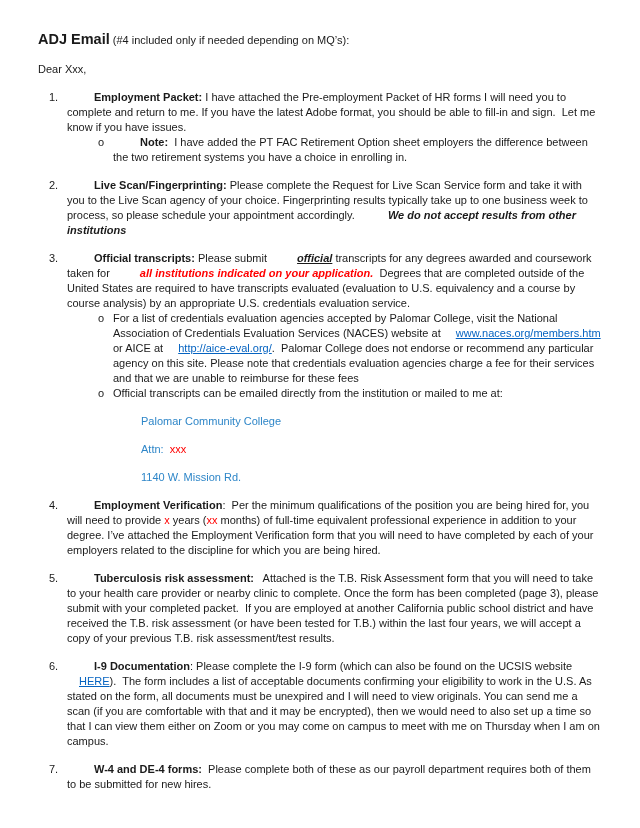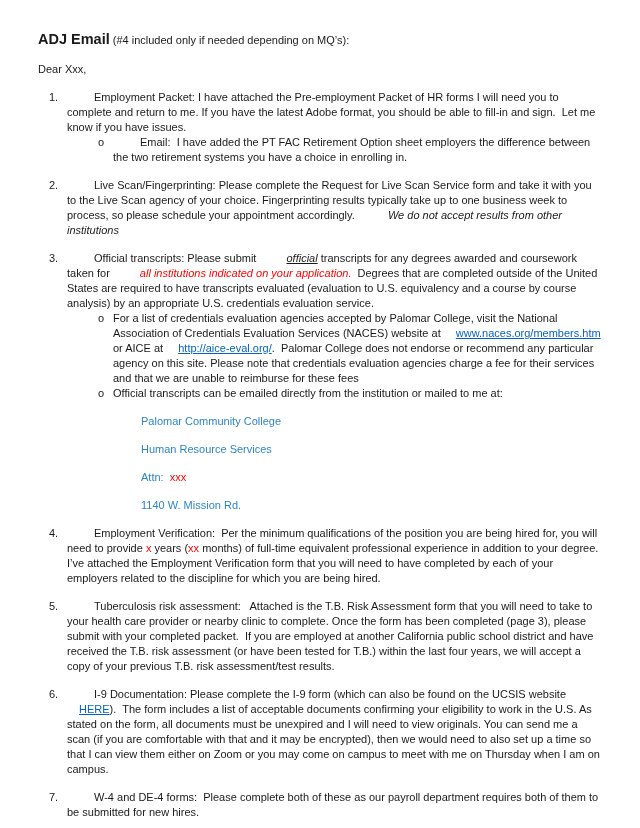--- a/index.html
+++ b/index.html
@@ -20,21 +20,21 @@
   .list{margin-top:0;}
   .item{display:flex;margin-top:13px;}
   .num{flex:none;width:18px;margin-left:11px;}
   .body{flex:1;min-width:0;}
   .runs{white-space:pre-wrap;}
   .sub{display:flex;padding-left:31px;}
   .marker{flex:none;width:15px;}
   .sub-body{flex:1;min-width:0;}
   .address{margin-left:28px;}
   .addr-line{white-space:pre-wrap;margin-top:13px;}
-  .b{font-weight:normal;padding-left:27px;}
+  .b{font-weight:bold;padding-left:27px;}
   .i{font-style:italic;}
   .u{text-decoration:underline;}
   .red{color:var(--red,#ff0000);}
   .blue{color:var(--blue,#2e86c8);}
   a.link{color:var(--link,#0563c1);text-decoration:underline;cursor:pointer;padding-left:12px;}
 </style>
 </head>
 <body>
 
 <div class="page">
@@ -44,21 +44,21 @@
 
 
   <div class="list" id="req-list">
       <div class="item">
         <span class="num">1.</span>
         <div class="body">
           <div class="runs"><span class="b">Employment Packet: </span><span>I have attached the Pre-employment Packet of HR forms I will need you to complete and return to me. If you have the latest Adobe format, you should be able to fill-in and sign.  Let me know if you have issues.</span></div>
           <div class="sub">
             <span class="marker">o</span>
             <div class="sub-body">
-              <div class="runs"><span class="b">Email:</span><span>  I have added the PT FAC Retirement Option sheet employers the difference between the two retirement systems you have a choice in enrolling in.</span></div>
+              <div class="runs"><span class="b">Note:</span><span>  I have added the PT FAC Retirement Option sheet employers the difference between the two retirement systems you have a choice in enrolling in.</span></div>
             </div>
           </div>
         </div>
       </div>
       <div class="item">
         <span class="num">2.</span>
         <div class="body">
           <div class="runs"><span class="b">Live Scan/Fingerprinting: </span><span>Please complete the Request for Live Scan Service form and take it with you to the Live Scan agency of your choice. Fingerprinting results typically take up to one business week to process, so please schedule your appointment accordingly.  </span><span class="b i">We do not accept results from other institutions</span></div>
         </div>
       </div>
@@ -71,21 +71,20 @@
             <div class="sub-body">
               <div class="runs"><span>For a list of credentials evaluation agencies accepted by Palomar College, visit the National Association of Credentials Evaluation Services (NACES) website at </span><a class="link" href="#">www.naces.org/members.htm</a><span> or AICE at </span><a class="link" href="#">http://aice-eval.org/</a><span>.  Palomar College does not endorse or recommend any particular agency on this site. Please note that credentials evaluation agencies charge a fee for their services and that we are unable to reimburse for these fees</span></div>
             </div>
           </div>
           <div class="sub">
             <span class="marker">o</span>
             <div class="sub-body">
               <div class="runs"><span>Official transcripts can be emailed directly from the institution or mailed to me at:</span></div>
               <div class="address">
                 <div class="addr-line"><span class="blue">Palomar Community College</span></div>
-                <div class="addr-line"><span class="blue">Human Resource Services</span></div>
                 <div class="addr-line"><span class="blue">Attn:  </span><span class="red">xxx</span></div>
                 <div class="addr-line"><span class="blue">1140 W. Mission Rd.</span></div>
               </div>
             </div>
           </div>
         </div>
       </div>
       <div class="item">
         <span class="num">4.</span>
         <div class="body">

